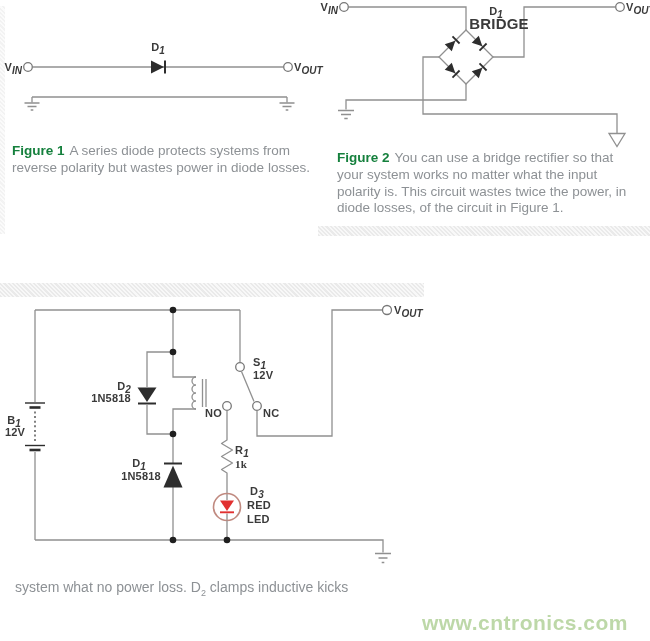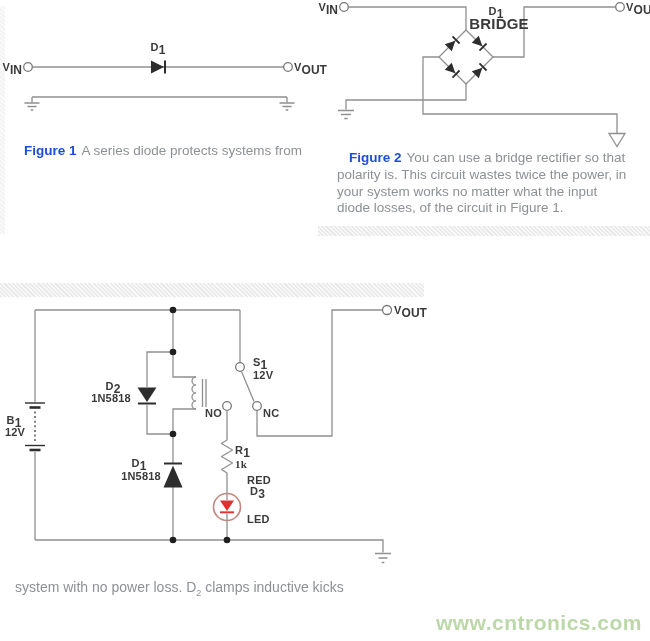--- a/index.html
+++ b/index.html
@@ -10,29 +10,29 @@
   svg.schem { position:absolute; }
   .wire { stroke:#909090; stroke-width:1.3; fill:none; }
   .sym  { fill:#2d2d2d; }
   .symline { stroke:#2d2d2d; fill:none; }
   .term { fill:#ffffff; stroke:#787878; stroke-width:1.3; }
   .dot  { fill:#1f1f1f; }
   .clabel {
     position:absolute; font-size:11px; font-weight:bold; color:#3a3a3a;
     white-space:nowrap; line-height:12px; letter-spacing:0.2px;
   }
-  .clabel sub { font-size:12px; letter-spacing:0; }
+  .clabel sub { font-size:10px; letter-spacing:0;font-style:italic; }
   .small { font-size:15px; }
   .ralign { transform:translateX(-100%); }
   .calign { transform:translateX(-50%); }
   .caption {
     position:absolute; font-size:13.5px; line-height:16.8px; color:#8d9195;
     white-space:nowrap;
   }
-  .caption .cap-tag { color:#1d4ed8; font-weight:bold; margin-right:5px;margin-left:12px; }
+  .caption .cap-tag { color:#15803d; font-weight:bold; margin-right:5px; }
   .caption sub { font-size:9px; }
   .cap3 { font-size:14px; line-height:17px; }
   .band {
     position:absolute;
     background-image:repeating-linear-gradient(45deg,#eaeaea 0 1.5px,#f8f8f8 1.5px 3px);
   }
   .watermark {
     position:absolute; font-size:21px; font-weight:bold; letter-spacing:0.5px;
     white-space:nowrap;
   }
@@ -61,20 +61,21 @@
     <g class="wire">
       <path d="M279.5,103 H294.5 M282.5,106.5 H291.5 M285.7,110 H288.3"></path>
     </g>
   </svg>
   <span class="clabel ralign" style="left:22px;top:61px;"><span>V</span><sub>IN</sub></span>
   <span class="clabel calign" style="left:158px;top:41px;"><span>D</span><sub>1</sub></span>
   <span class="clabel" style="left:294px;top:61px;"><span>V</span><sub>OUT</sub></span>
 
   <div class="caption" style="left:12px;top:143px;">
     <div><span class="cap-tag">Figure 1</span><span>A series diode protects systems from</span></div>
+    <div>reverse polarity but wastes power in diode losses.</div>
   </div>
 
   <svg class="schem" style="left:320px;top:0;" width="330" height="160" viewBox="320 0 330 160">
     <path class="wire" d="M348.5,7 H466 V30"></path>
     <path class="wire" d="M493,57 H524 V7 H615"></path>
     <path class="wire" d="M439,57 H423 V114 H617 V133"></path>
     <path class="wire" d="M466,84 V100 H346 V109.5"></path>
     <path class="wire" d="M466,30 L493,57 L466,84 L439,57 Z"></path>
 
     <g transform="translate(452.5,43.5) rotate(-45)">
@@ -100,22 +101,22 @@
     </g>
     <polygon points="609,133.5 625,133.5 617,146.5" fill="#ffffff" stroke="#909090" stroke-width="1.3"></polygon>
   </svg>
   <span class="clabel ralign" style="left:338px;top:1px;"><span>V</span><sub>IN</sub></span>
   <span class="clabel calign" style="left:496px;top:5px;"><span>D</span><sub>1</sub></span>
   <span class="clabel small calign" style="left:499px;top:18px;">BRIDGE</span>
   <span class="clabel" style="left:626px;top:1px;"><span>V</span><sub>OUT</sub></span>
 
   <div class="caption" style="left:337px;top:150px;">
     <div><span class="cap-tag">Figure 2</span><span>You can use a bridge rectifier so that</span></div>
+    <div>your system works no matter what the input</div>
     <div>polarity is. This circuit wastes twice the power, in</div>
-    <div>your system works no matter what the input</div>
     <div>diode losses, of the circuit in Figure 1.</div>
   </div>
 
   <svg class="schem" style="left:0;top:295px;" width="420" height="282" viewBox="0 295 420 282">
 
     <path class="wire" d="M35,310 H240"></path>
     <path class="wire" d="M35,310 V402 M35,452 V540"></path>
     <g>
       <path class="symline" d="M25,403 H45" stroke-width="1.4"></path>
       <path class="symline" d="M29.5,407.5 H40.5" stroke-width="2.6"></path>
@@ -167,34 +168,34 @@
     <path class="wire" d="M227,520.5 V540"></path>
 
     <circle class="dot" cx="173" cy="310" r="3.3"></circle>
     <circle class="dot" cx="173" cy="352" r="3.3"></circle>
     <circle class="dot" cx="173" cy="434" r="3.3"></circle>
     <circle class="dot" cx="173" cy="540" r="3.3"></circle>
     <circle class="dot" cx="227" cy="540" r="3.3"></circle>
   </svg>
   <span class="clabel calign" style="left:14px;top:414px;"><span>B</span><sub>1</sub></span>
   <span class="clabel calign" style="left:15px;top:426px;">12V</span>
-  <span class="clabel calign" style="left:113px;top:380px;"><span>D</span><sub>2</sub></span>
+  <span class="clabel calign" style="left:124px;top:380px;"><span>D</span><sub>2</sub></span>
   <span class="clabel calign" style="left:111px;top:392px;">1N5818</span>
   <span class="clabel calign" style="left:139px;top:457px;"><span>D</span><sub>1</sub></span>
   <span class="clabel calign" style="left:141px;top:470px;">1N5818</span>
   <span class="clabel" style="left:253px;top:356px;"><span>S</span><sub>1</sub></span>
   <span class="clabel" style="left:253px;top:369px;">12V</span>
   <span class="clabel ralign" style="left:222px;top:407px;padding-left:8px;">NO</span>
   <span class="clabel" style="left:263px;top:407px;">NC</span>
   <span class="clabel" style="left:235px;top:444px;"><span>R</span><sub>1</sub></span>
   <span class="clabel" style="left:235px;top:458px;font-family:Liberation Serif, serif;">1k</span>
   <span class="clabel" style="left:250px;top:485px;"><span>D</span><sub>3</sub></span>
-  <span class="clabel" style="left:247px;top:474px;">RED</span>
+  <span class="clabel" style="left:247px;top:499px;">RED</span>
   <span class="clabel" style="left:247px;top:513px;">LED</span>
   <span class="clabel" style="left:394px;top:304px;"><span>V</span><sub>OUT</sub></span>
 
   <div class="caption cap3" style="left:15px;top:579px;">
-    <div><span>system with no power loss. D</span><sub>2</sub><span>  clamps inductive kicks</span></div>
+    <div><span>system what no power loss. D</span><sub>2</sub><span>  clamps inductive kicks</span></div>
   </div>
 
-  <span class="watermark" style="right:8px;top:611px;color:#bdd8a8;">www.cntronics.com</span>
+  <span class="watermark" style="right:22px;top:611px;color:#bdd8a8;">www.cntronics.com</span>
 
 </div>
 
 </body></html>

